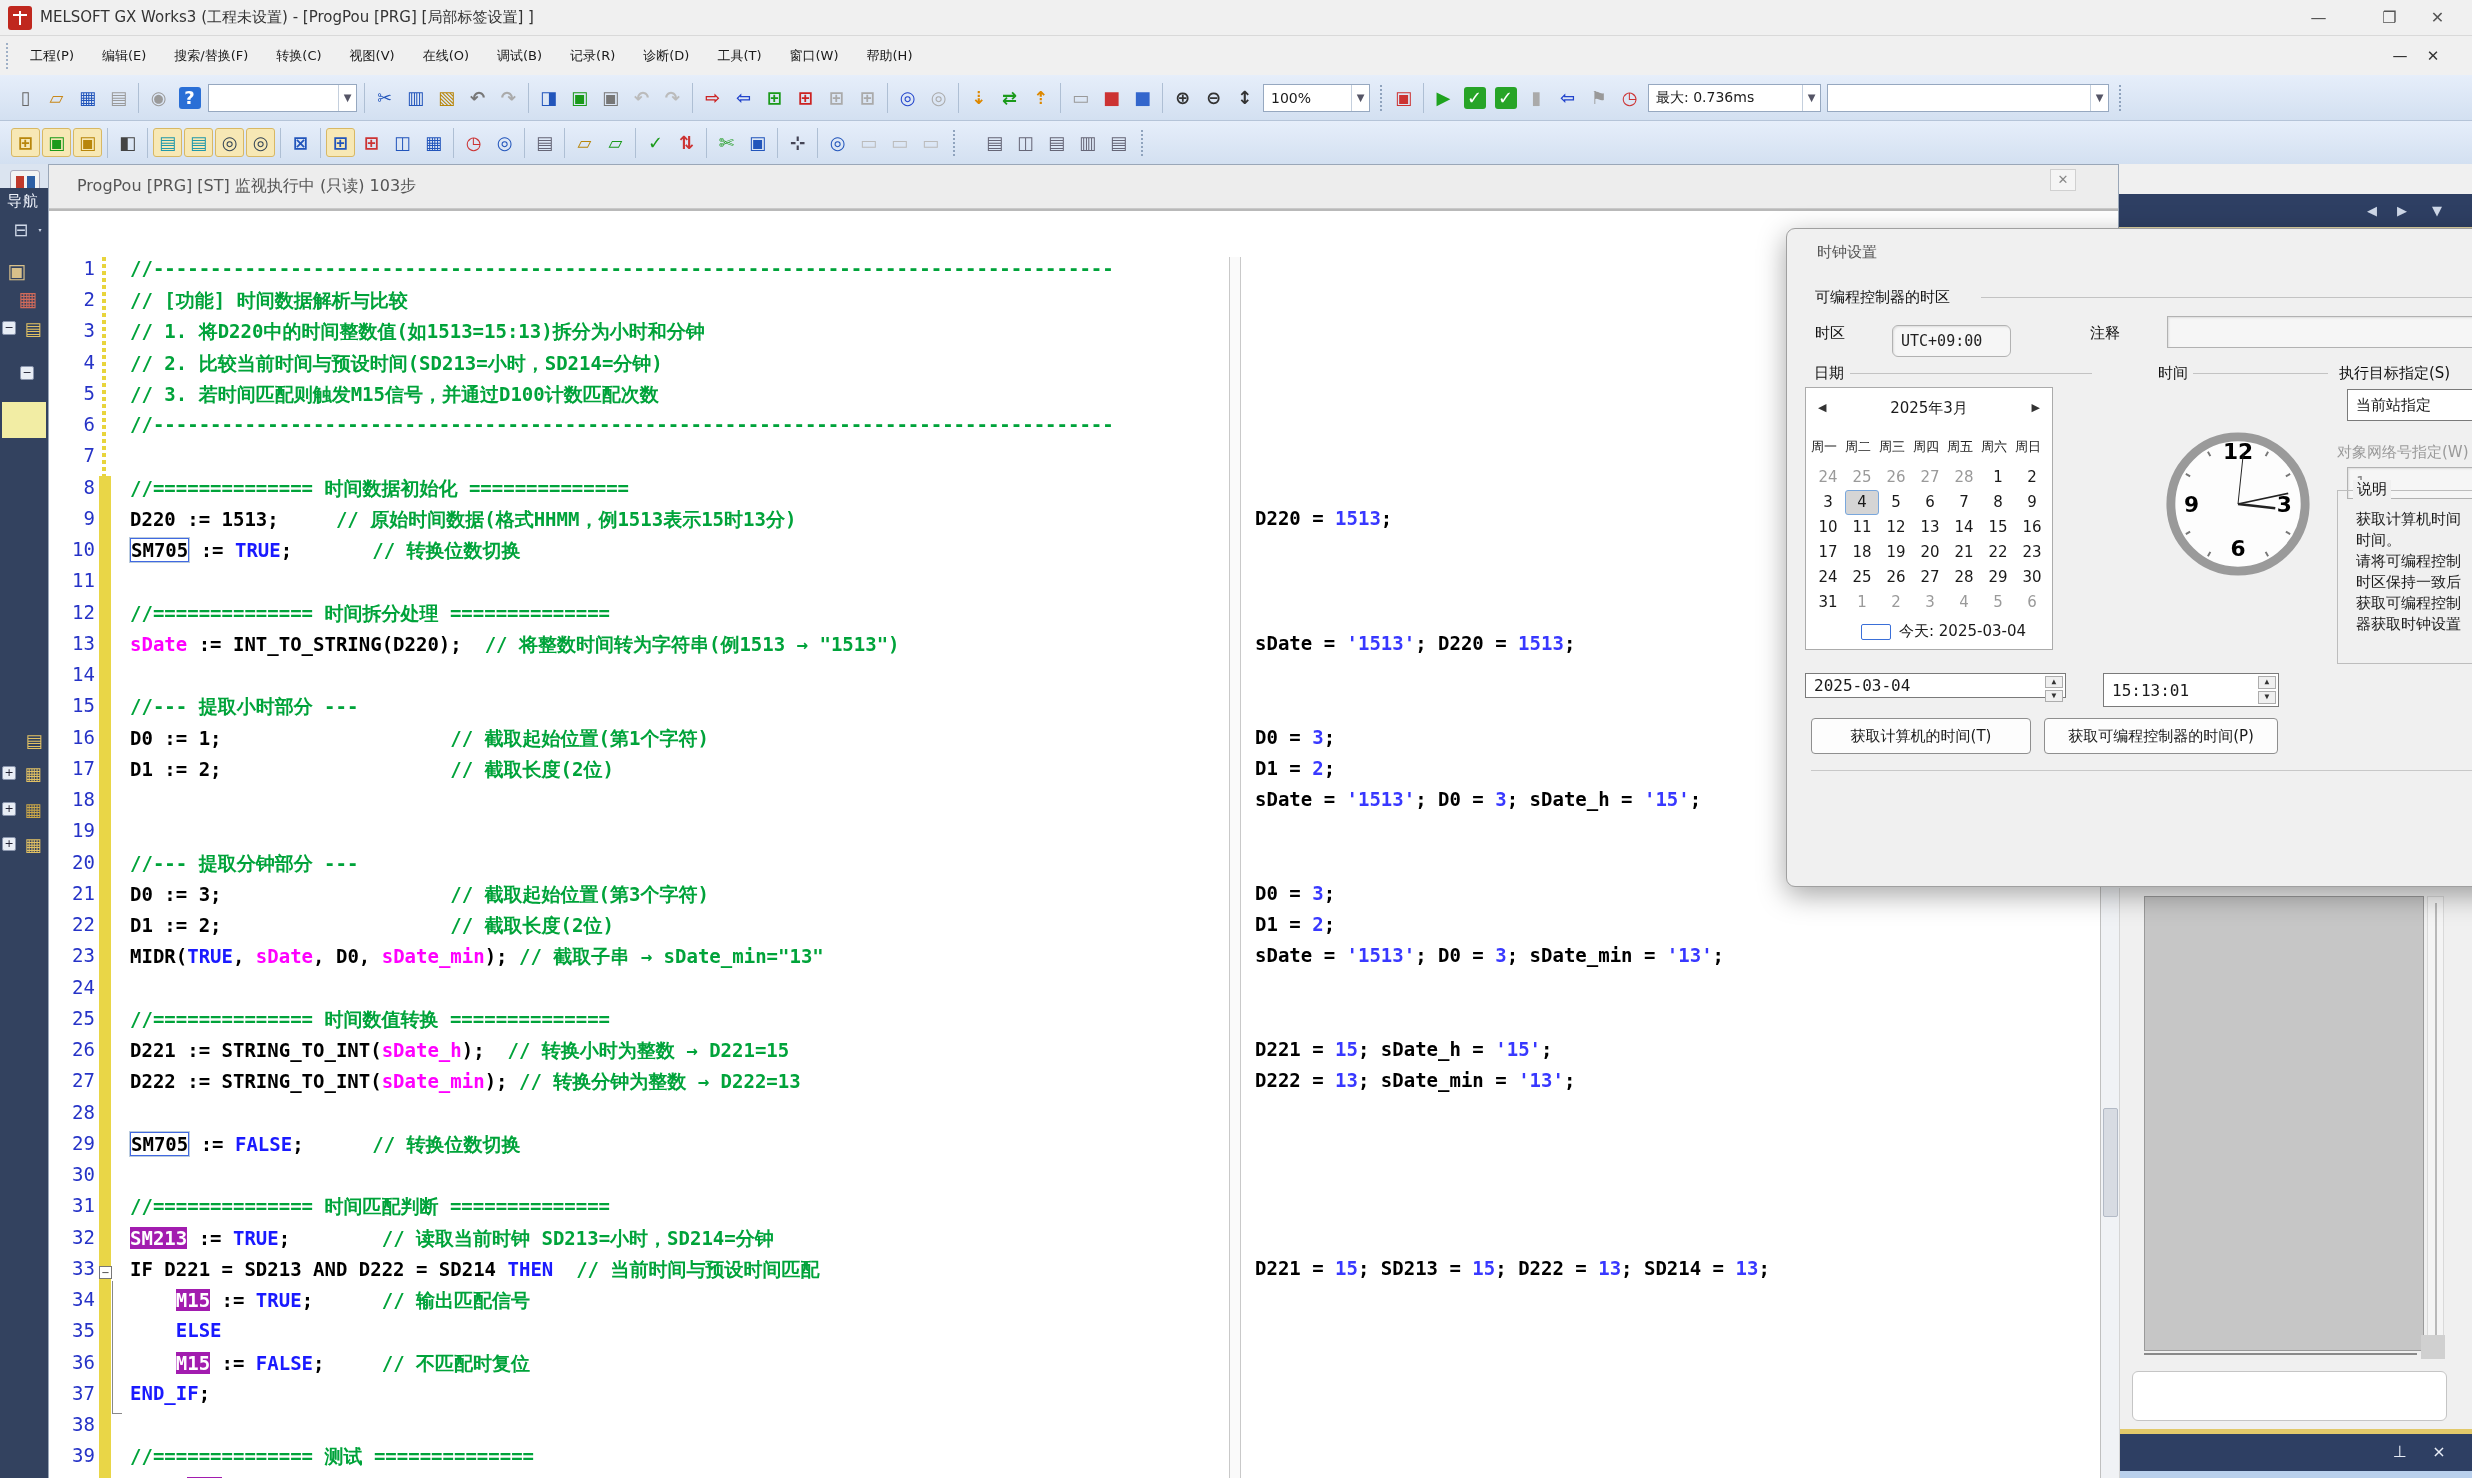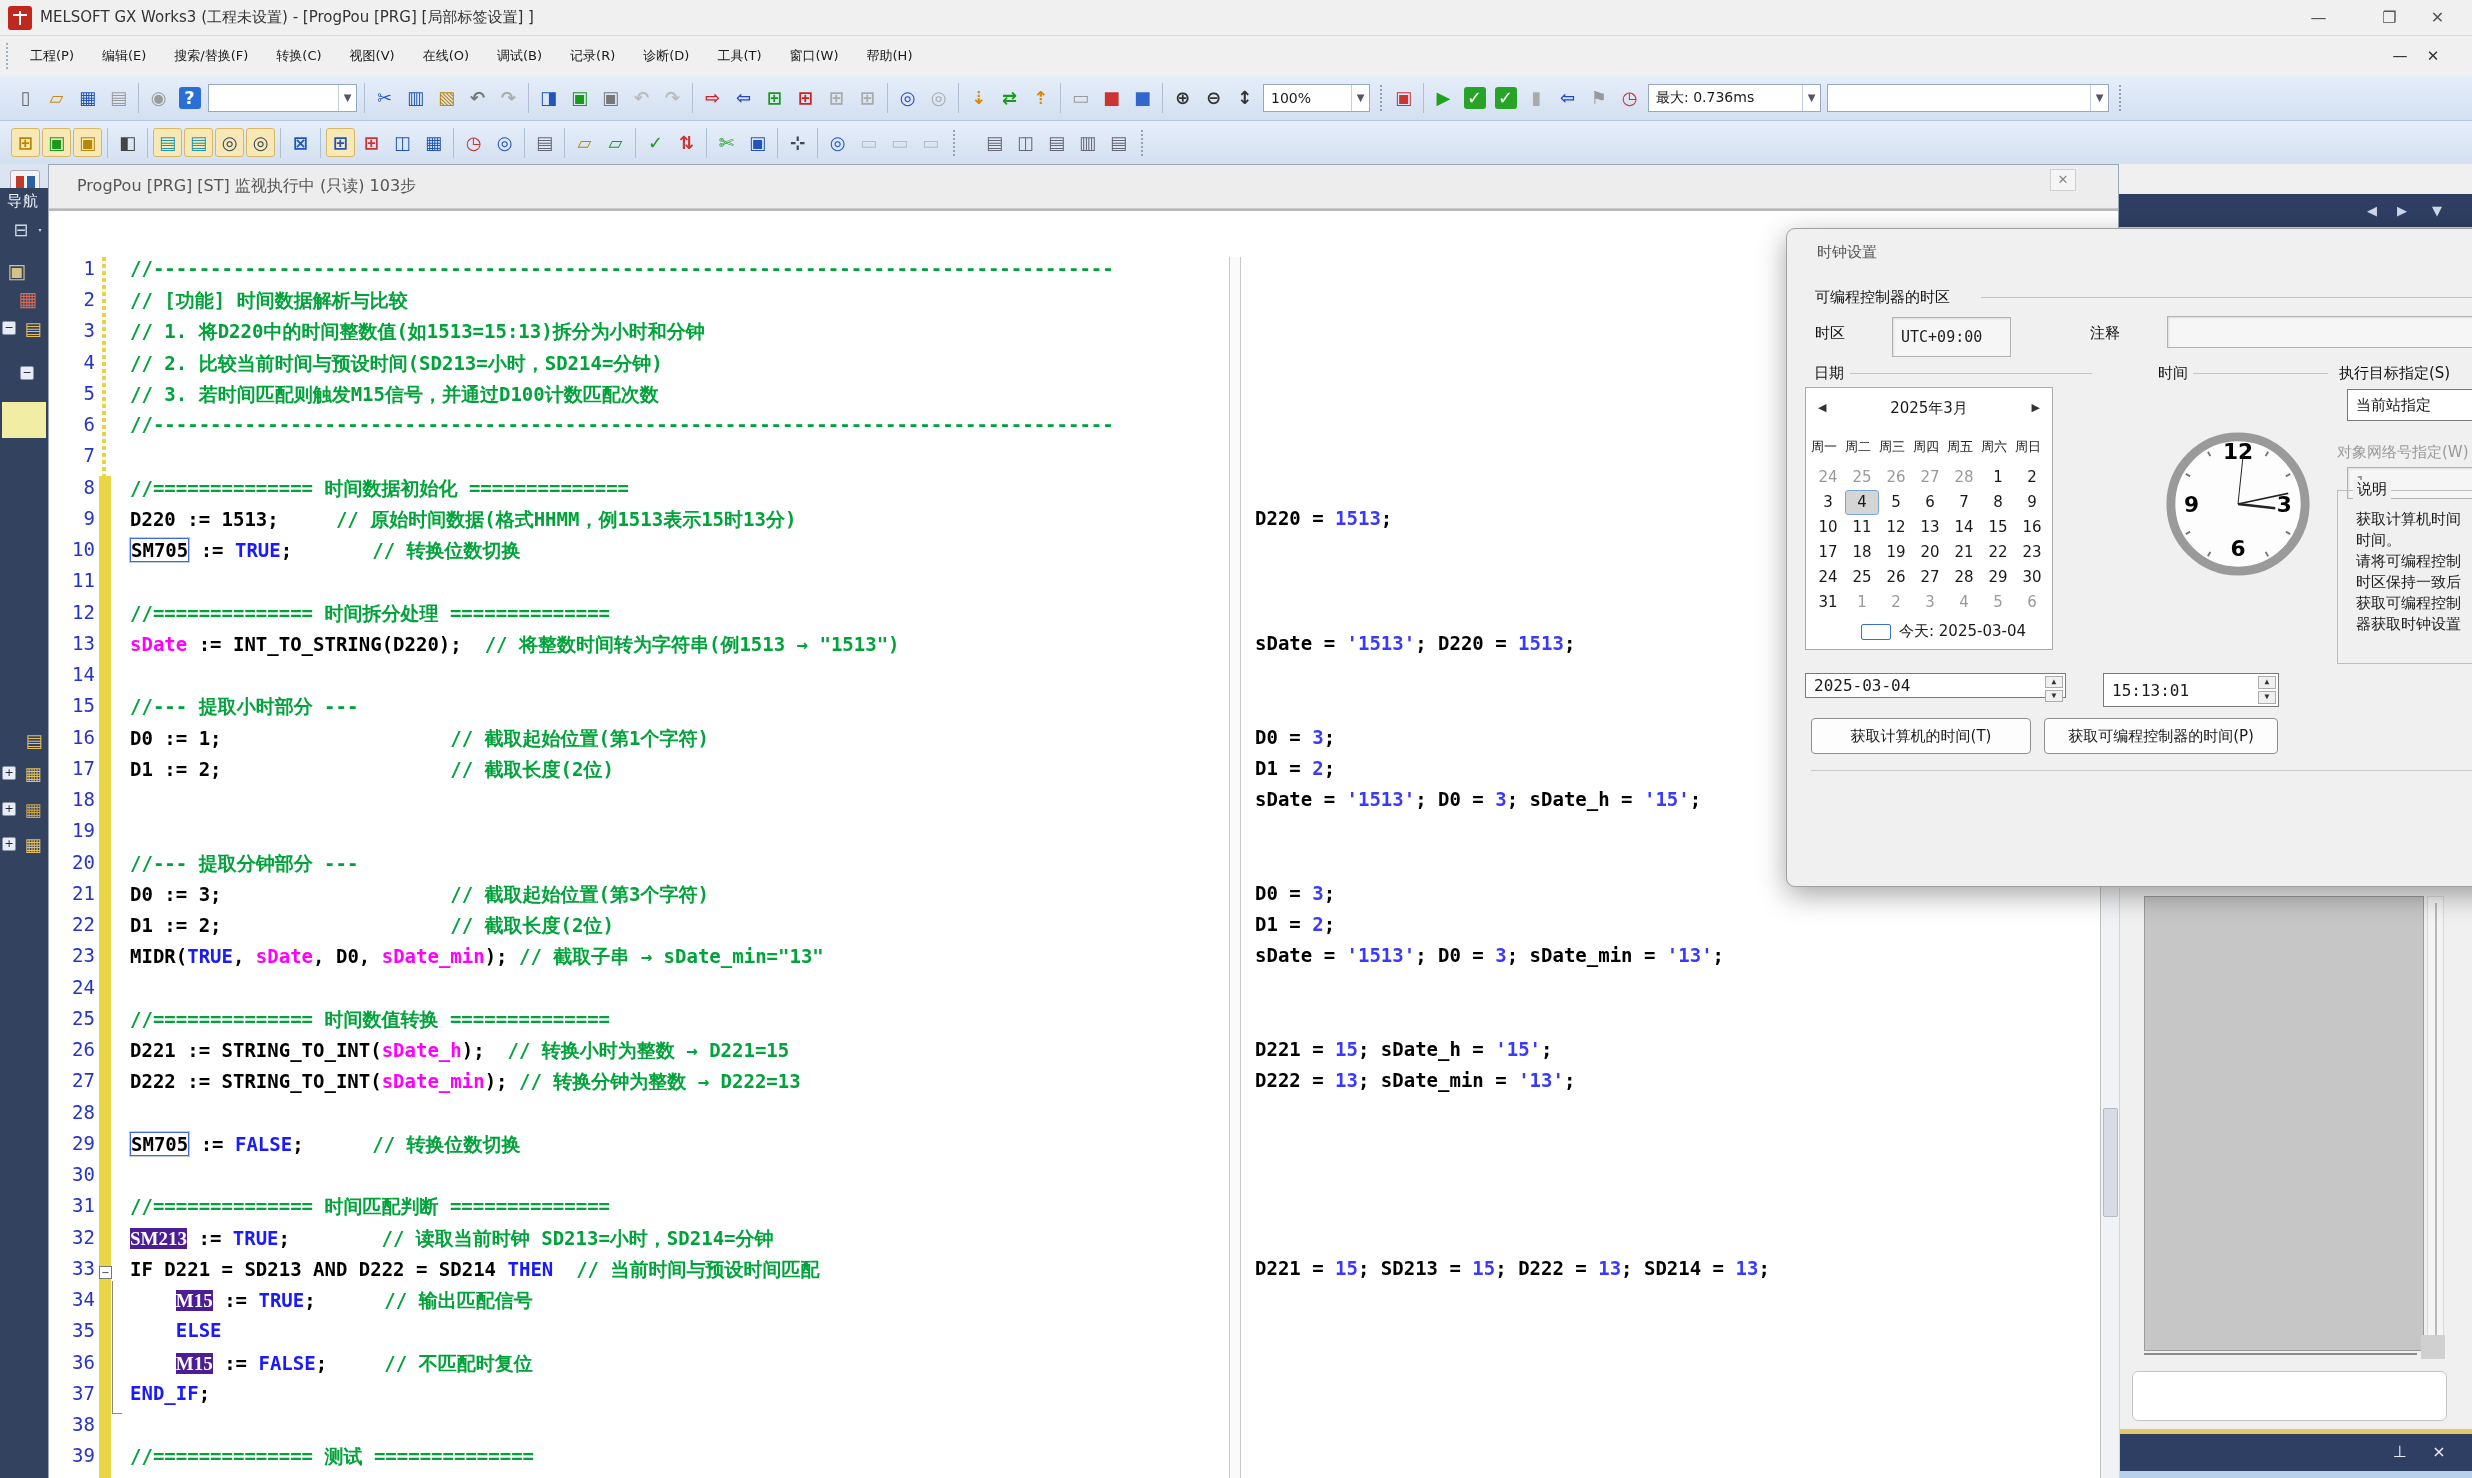--- a/index.html
+++ b/index.html
@@ -53,21 +53,21 @@
   #editor-body { position:absolute; left:0; top:44px; width:100%; height:1270px; background:#fff; border-top:2px solid #b9b9b9; }
 
   #code-pane { position:absolute; left:0; top:46px; width:2051px; height:1268px; }
   .code-row { position:absolute; left:0; right:0; height:32px; white-space:pre; }
   .ln { position:absolute; left:0; top:0; width:46px; text-align:right; color:#2633c7; font:19px "DejaVu Sans Mono",monospace; }
   .code-text { position:absolute; left:81px; top:0; font:bold 19px "DejaVu Sans Mono",monospace; }
   .seg-n { color:#000; }
   .seg-c { color:#00a33a; }
   .seg-k { color:#1a1aff; }
   .seg-m { color:#ff00ff; }
-  .seg-on { color:#fff; background:#4c1d95;font-family:Liberation Serif, serif; }
+  .seg-on { color:#fff; background:#a21caf; }
   .seg-box { color:#000; border:1px solid #4169e1; outline:1px solid #bcd; }
   #strip-thin { position:absolute; left:53px; top:0; width:4px; height:219px; background:repeating-linear-gradient(#e8d43c 0 4px, #fff 4px 7px); }
   #strip-solid { position:absolute; left:50px; top:219px; width:12px; height:1034px; background:#e9d647; }
   #fold-box { position:absolute; left:50px; width:13px; height:13px; background:#fff; border:1px solid #777; font-size:10px; line-height:11px; text-align:center; color:#333; z-index:3; }
   #fold-line { position:absolute; left:63px; width:10px; border-left:1px solid #888; border-bottom:1px solid #888; z-index:2; }
 
   #pane-divider { position:absolute; left:1180px; top:46px; width:12px; height:1268px; background:#fafafa; border-left:1px solid #c9c9c9; border-right:1px solid #c9c9c9; }
   #monitor-pane { position:absolute; left:1192px; top:46px; width:859px; height:1268px; background:#fff; }
   .mon-row { position:absolute; left:14px; height:32px; white-space:pre; font:bold 19px "DejaVu Sans Mono",monospace; }
   .seg-v { color:#3838ff; }
@@ -413,21 +413,21 @@
   <div id="rb-blue"></div>
 </div>
 
 <div id="dialog">
   <div id="dlg-title">时钟设置</div>
 
   <div class="grp-label" style="left:24px; top:59px;">可编程控制器的时区</div>
   <div class="grp-line" style="left:194px; top:68px; width:543px;"></div>
 
   <div class="dlg-label" style="left:28px; top:95px;">时区</div>
-  <div class="fld" style="left:105px; top:88px; width:119px; height:40px;">UTC+09:00</div>
+  <div class="fld" style="left:105px; top:96px; width:119px; height:32px;border-radius:6px;">UTC+09:00</div>
   <div class="dlg-label" style="left:303px; top:95px;">注释</div>
   <div class="fld" style="left:380px; top:87px; width:358px; height:32px;"></div>
 
   <div class="grp-label" style="left:23px; top:135px;">日期</div>
   <div class="grp-line" style="left:63px; top:144px; width:242px;"></div>
   <div class="grp-label" style="left:367px; top:135px;">时间</div>
   <div class="grp-line" style="left:406px; top:144px; width:135px;"></div>
   <div class="dlg-label" style="left:552px; top:135px;">执行目标指定(S)</div>
 
   <div class="combo" style="left:560px; top:160px; width:180px; height:32px;">

